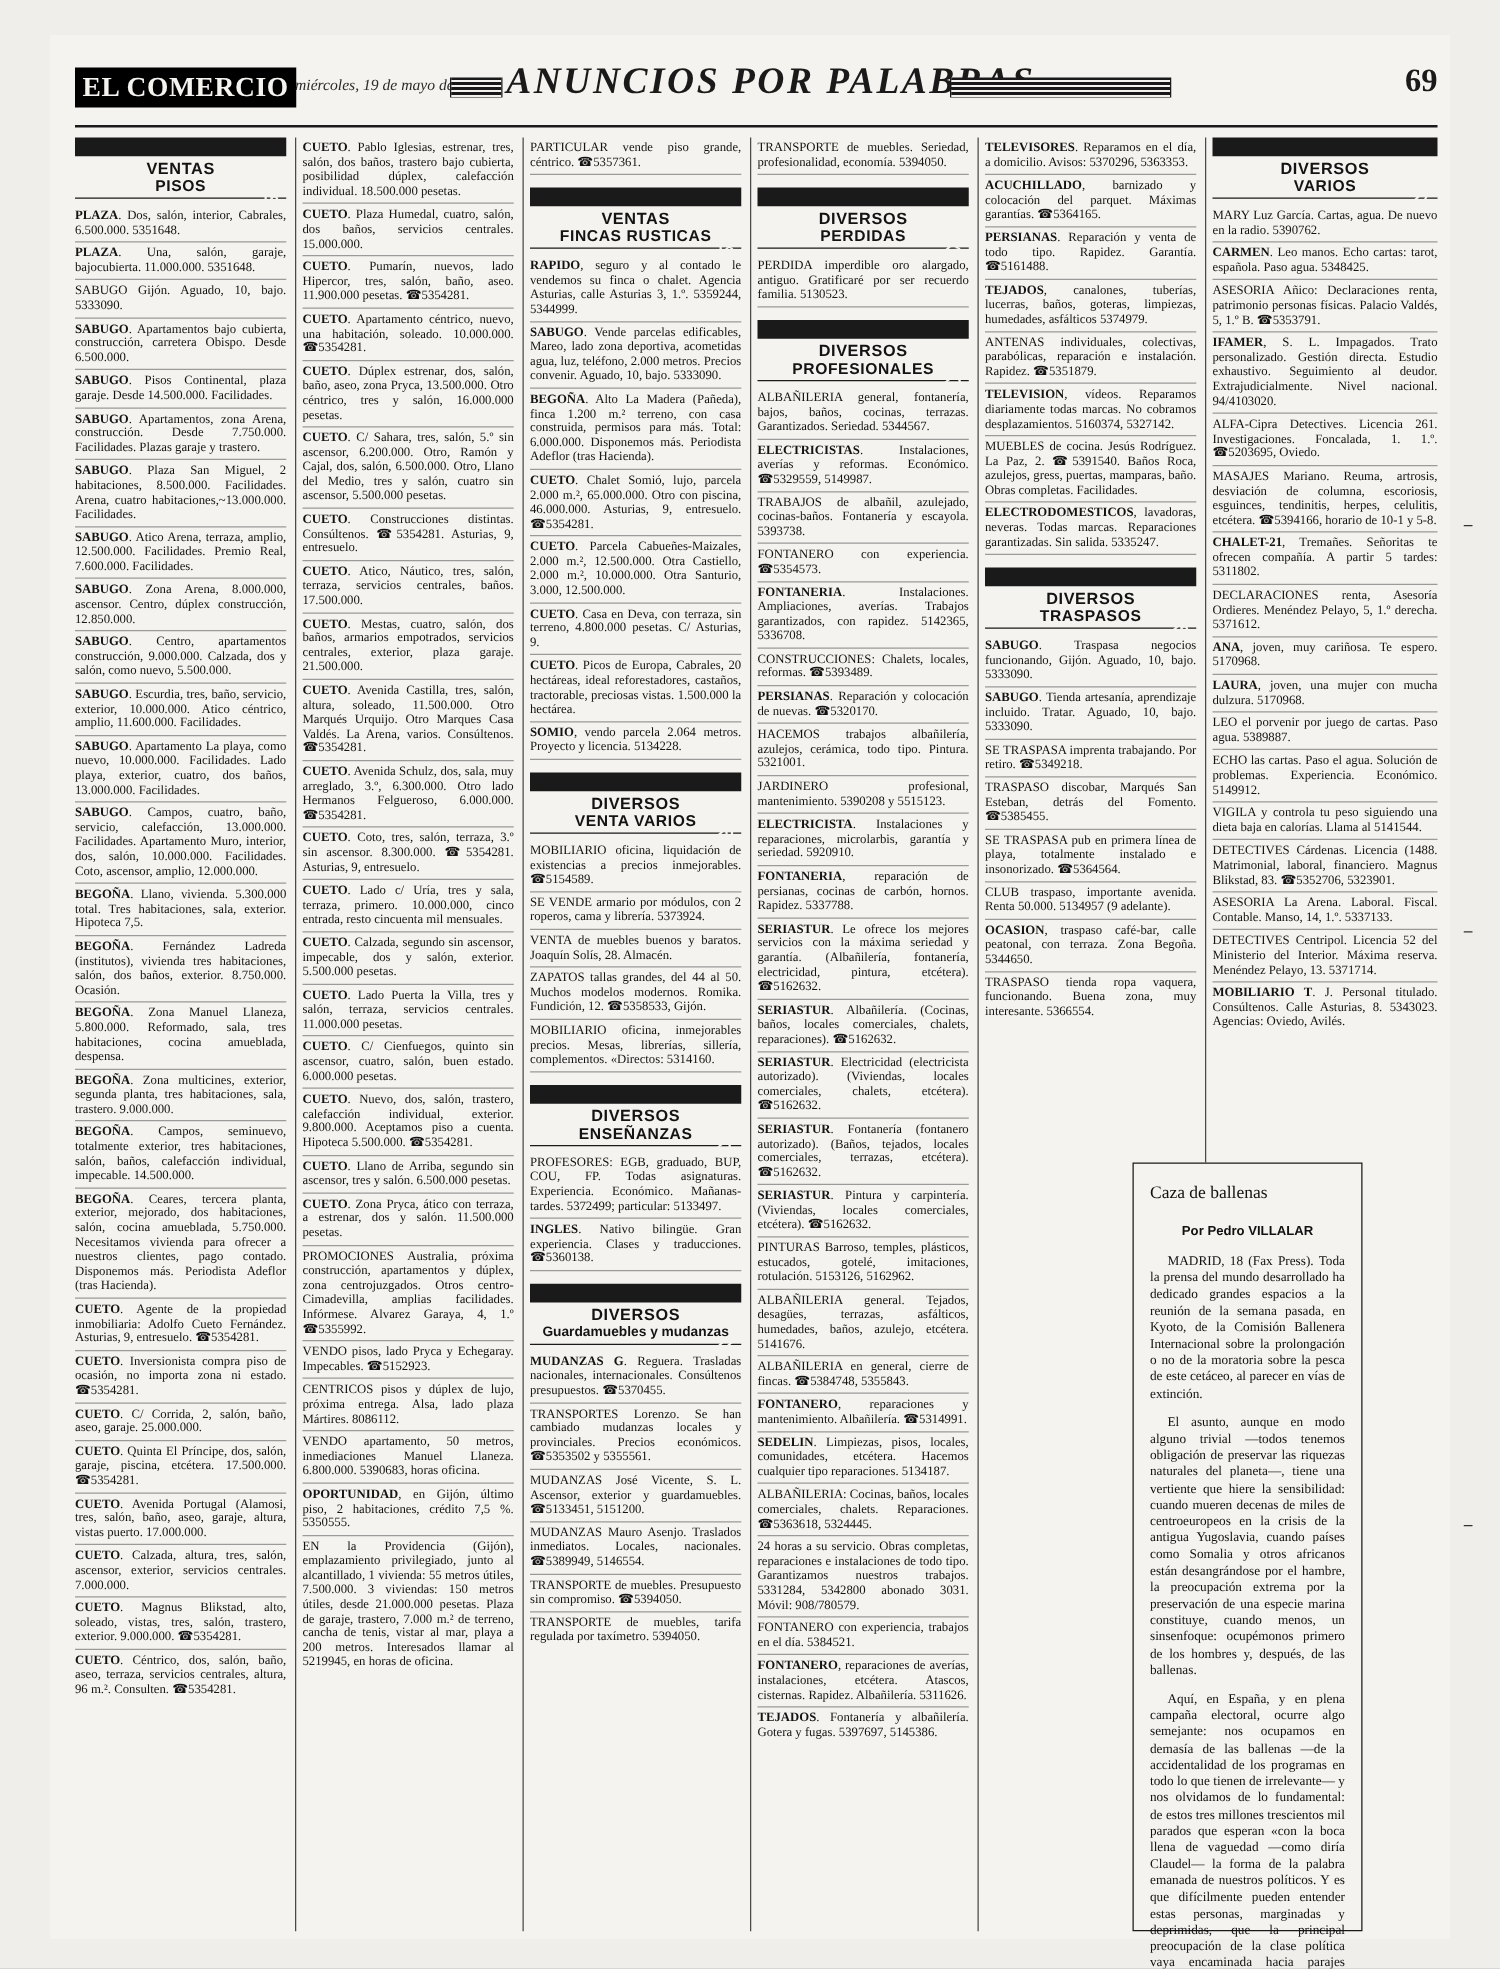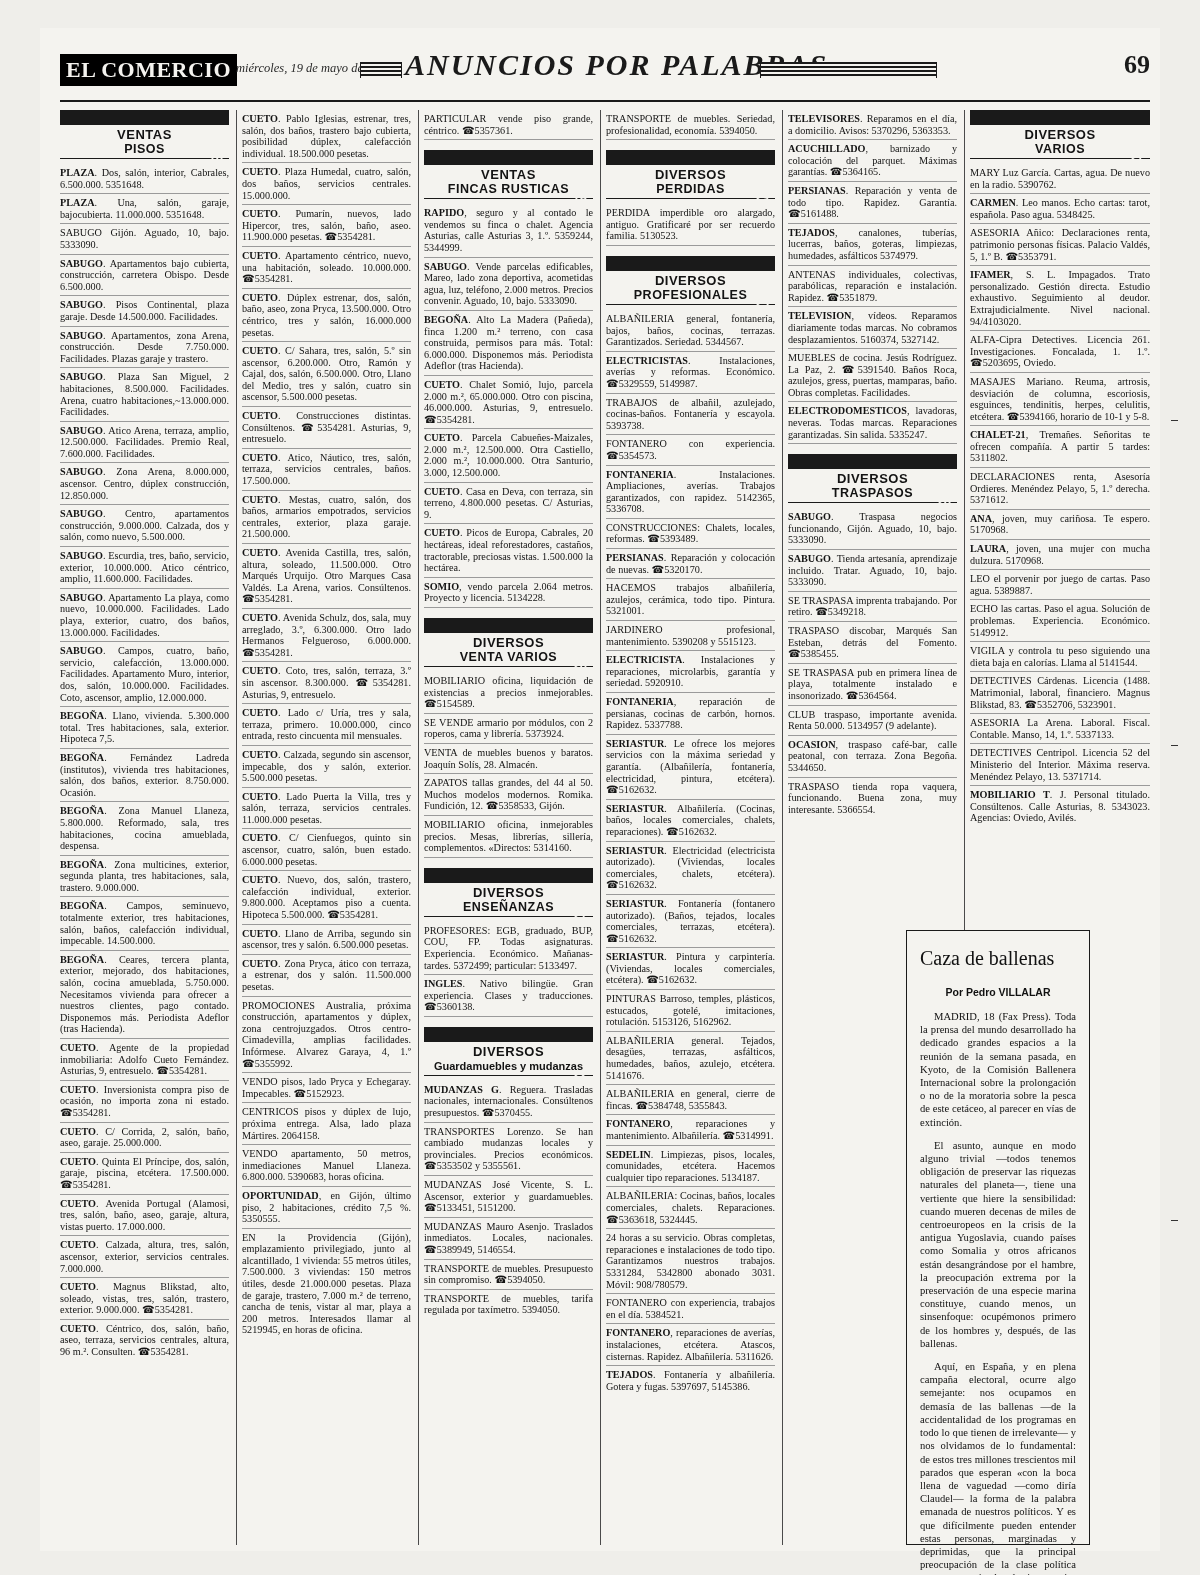--- a/index.html
+++ b/index.html
@@ -142,21 +142,21 @@
   .article {
     position: absolute;
     left: 906px; top: 930px; width: 184px; bottom: 30px;
     border: 1.5px solid #1a1a1a;
     background: #f4f3ef;
     padding: 14px 13px 10px 13px;
     box-sizing: border-box;
   }
   .article h1 {
     font-family: "Liberation Serif", serif;
-    font-size: 20px;
+    font-size: 14px;
     font-weight: normal;
     margin: 2px 0 14px 0;
     text-align: left;
     color: #111;
   }
   .article .byline {
     font-family: "Liberation Sans", sans-serif;
     font-size: 10.5px;
     font-weight: bold;
     text-align: center;
@@ -253,21 +253,21 @@
       <div class="ad"><b>CUETO</b>. Coto, tres, salón, terraza, 3.º sin ascensor. 8.300.000. ☎5354281. Asturias, 9, entresuelo.</div>
       <div class="ad"><b>CUETO</b>. Lado c/ Uría, tres y sala, terraza, primero. 10.000.000, cinco entrada, resto cincuenta mil mensuales.</div>
       <div class="ad"><b>CUETO</b>. Calzada, segundo sin ascensor, impecable, dos y salón, exterior. 5.500.000 pesetas.</div>
       <div class="ad"><b>CUETO</b>. Lado Puerta la Villa, tres y salón, terraza, servicios centrales. 11.000.000 pesetas.</div>
       <div class="ad"><b>CUETO</b>. C/ Cienfuegos, quinto sin ascensor, cuatro, salón, buen estado. 6.000.000 pesetas.</div>
       <div class="ad"><b>CUETO</b>. Nuevo, dos, salón, trastero, calefacción individual, exterior. 9.800.000. Aceptamos piso a cuenta. Hipoteca 5.500.000. ☎5354281.</div>
       <div class="ad"><b>CUETO</b>. Llano de Arriba, segundo sin ascensor, tres y salón. 6.500.000 pesetas.</div>
       <div class="ad"><b>CUETO</b>. Zona Pryca, ático con terraza, a estrenar, dos y salón. 11.500.000 pesetas.</div>
       <div class="ad">PROMOCIONES Australia, próxima construcción, apartamentos y dúplex, zona centrojuzgados. Otros centro-Cimadevilla, amplias facilidades. Infórmese. Alvarez Garaya, 4, 1.º ☎5355992.</div>
       <div class="ad">VENDO pisos, lado Pryca y Echegaray. Impecables. ☎5152923.</div>
-      <div class="ad">CENTRICOS pisos y dúplex de lujo, próxima entrega. Alsa, lado plaza Mártires. 2064158.</div>
+      <div class="ad">CENTRICOS pisos y dúplex de lujo, próxima entrega. Alsa, lado plaza Mártires. 8086112.</div>
       <div class="ad">VENDO apartamento, 50 metros, inmediaciones Manuel Llaneza. 6.800.000. 5390683, horas oficina.</div>
       <div class="ad"><b>OPORTUNIDAD</b>, en Gijón, último piso, 2 habitaciones, crédito 7,5 %. 5350555.</div>
       <div class="ad">EN la Providencia (Gijón), emplazamiento privilegiado, junto al alcantillado, 1 vivienda: 55 metros útiles, 7.500.000. 3 viviendas: 150 metros útiles, desde 21.000.000 pesetas. Plaza de garaje, trastero, 7.000 m.² de terreno, cancha de tenis, vistar al mar, playa a 200 metros. Interesados llamar al 5219945, en horas de oficina.</div>
     </div>
 
     <div class="col c2">
       <div class="ad">PARTICULAR vende piso grande, céntrico. ☎5357361.</div>
 
       <div class="sec spaced">
         <div class="numbar">

